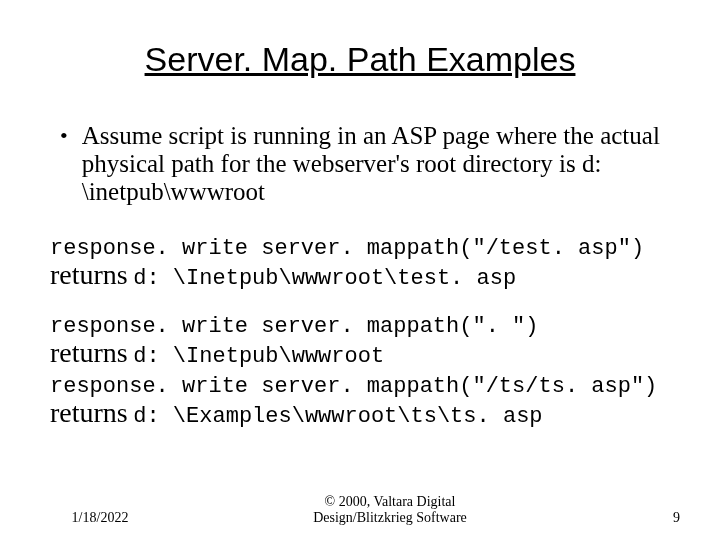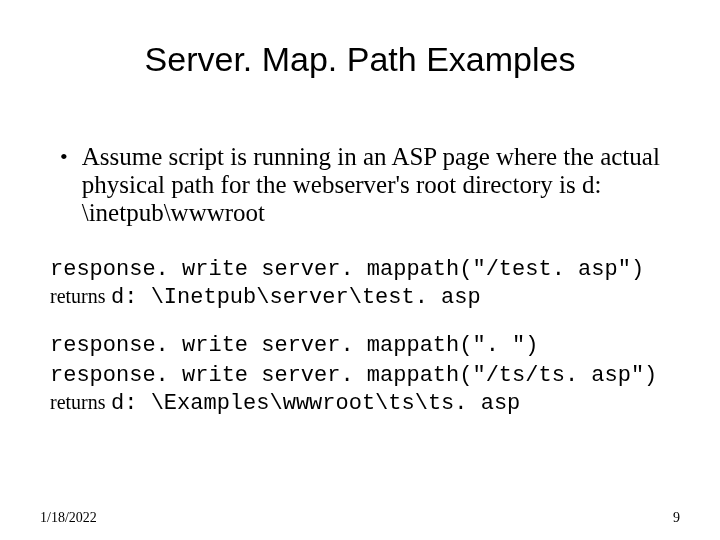--- a/index.html
+++ b/index.html
@@ -17,21 +17,22 @@
     padding: 30px 40px 20px 40px;
     box-sizing: border-box;
     height: 100%;
     position: relative;
   }
   .title {
     font-family: Arial, Helvetica, sans-serif;
     font-size: 34px;
     text-align: center;
     margin-top: 10px;
-    margin-bottom: 64px;
+    margin-bottom: 43px;
+    text-decoration: underline;
   }
   .bullet-row {
     display: flex;
     margin-left: 20px;
     margin-bottom: 30px;
   }
   .bullet-dot {
     font-size: 22px;
     line-height: 28px;
     margin-right: 14px;
@@ -50,21 +51,21 @@
     font-size: 22px;
     line-height: 26px;
     white-space: pre;
   }
   .ret-line {
     font-size: 22px;
     line-height: 26px;
   }
   .ret-word {
     font-family: "Times New Roman", Times, serif;
-    font-size: 20px;
+    font-size: 28px;
   }
   .ret-path {
     font-family: "Courier New", Courier, monospace;
     font-size: 22px;
   }
   .footer {
     position: absolute;
     left: 40px;
     right: 40px;
     bottom: 14px;
@@ -72,55 +73,63 @@
     justify-content: space-between;
     align-items: flex-end;
     font-family: "Times New Roman", Times, serif;
     font-size: 14px;
   }
   .footer-center {
     text-align: center;
     flex: 1;
     line-height: 16px;
   }
-  .footer-left { width: 120px; text-align: left; }
+  .footer-left { width: 120px; text-align: center; }
   .footer-right { width: 60px; text-align: right; }
 </style>
 </head>
 <body>
 
 <div class="slide">
 
   <div class="title">Server. Map. Path Examples</div>
 
   <div class="bullet-row">
     <div class="bullet-dot">•</div>
     <div class="bullet-text">Assume script is running in an ASP page where the actual physical path for the webserver's root directory is d: \inetpub\wwwroot</div>
   </div>
 
   <div class="code-block">
     <div class="code-line">response. write server. mappath("/test. asp")</div>
     <div class="ret-line">
       <span class="ret-word">returns</span>
-      <span class="ret-path">d: \Inetpub\server\test. asp</span>
+      <span class="ret-path">d: \Inetpub\wwwroot\test. asp</span>
     </div>
   </div>
 
   <div style="height:14px"></div>
 
   <div class="code-block">
     <div class="code-line">response. write server. mappath(". ")</div>
+    <div class="ret-line">
+      <span class="ret-word">returns</span>
+      <span class="ret-path">d: \Inetpub\wwwroot</span>
+    </div>
   </div>
 
   <div class="code-block">
     <div class="code-line">response. write server. mappath("/ts/ts. asp")</div>
     <div class="ret-line">
       <span class="ret-word">returns</span>
       <span class="ret-path">d: \Examples\wwwroot\ts\ts. asp</span>
     </div>
   </div>
 
   <div class="footer">
     <div class="footer-left">1/18/2022</div>
+    <div class="footer-center">
+      <span>© 2000, Valtara Digital</span><br>
+      <span>Design/Blitzkrieg Software</span>
+    </div>
     <div class="footer-right">9</div>
   </div>
 
 </div>
 
 </body></html>

